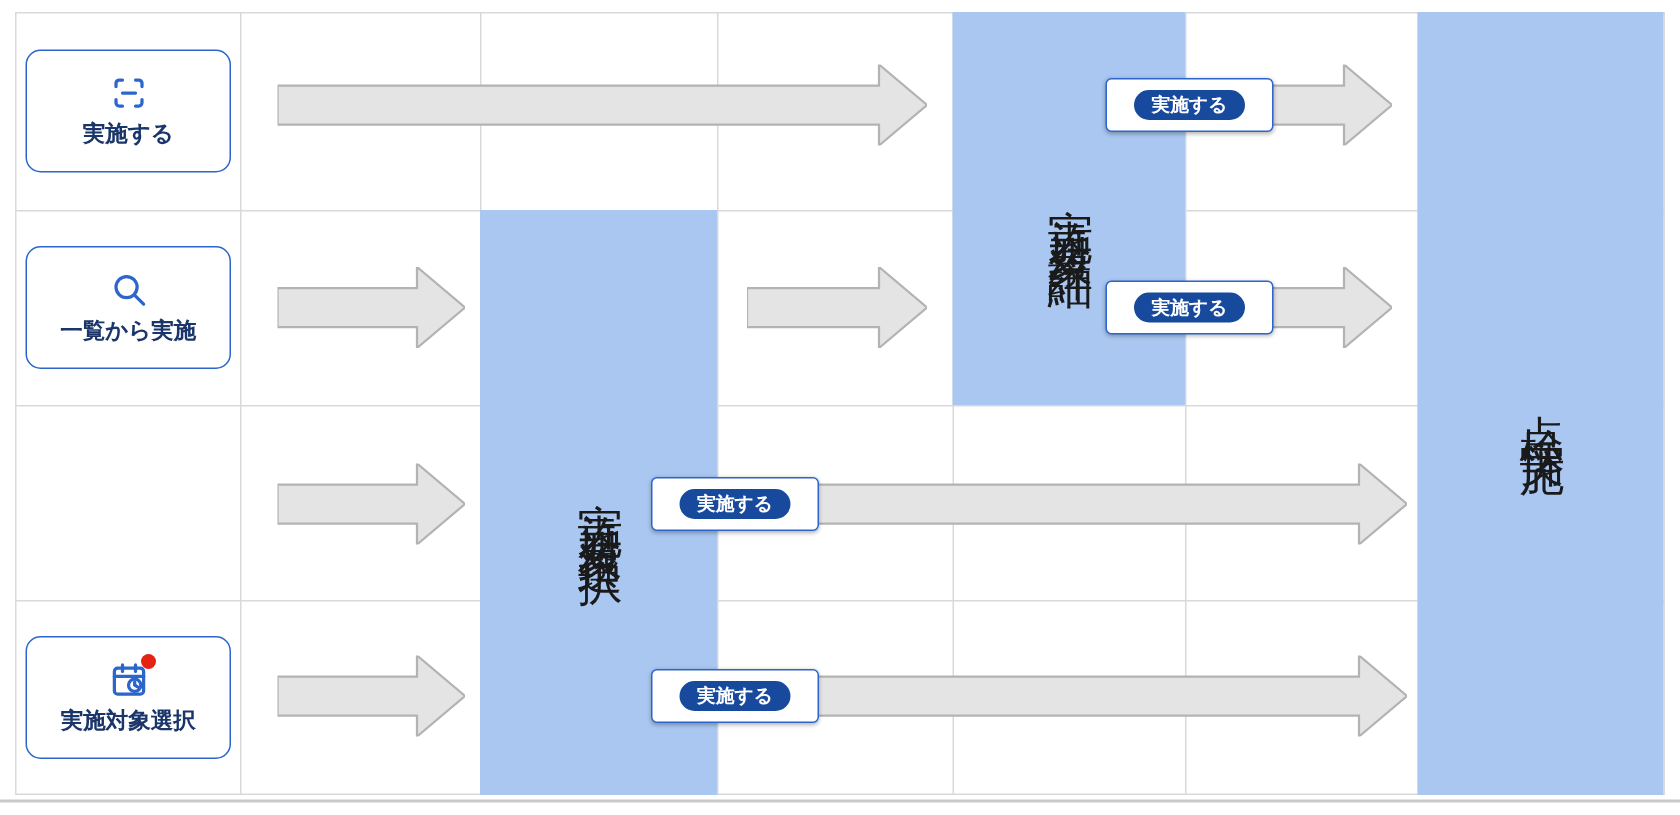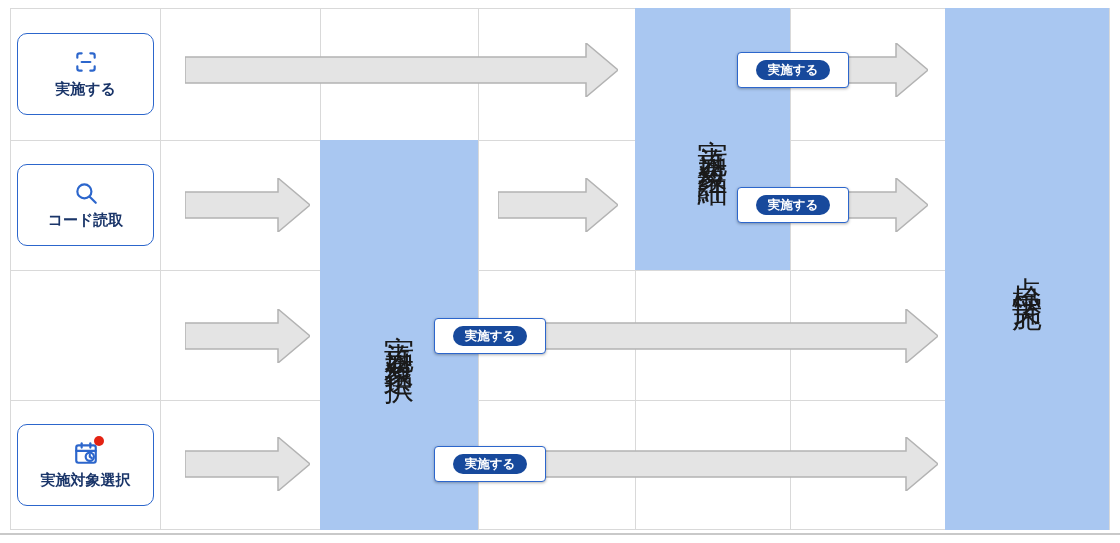--- a/index.html
+++ b/index.html
@@ -105,21 +105,21 @@
     <span class="card-label">実施する</span>
   </div>
 
   <div class="card" style="left:17px;top:164px">
     <span class="icon-wrap">
       <svg viewBox="0 0 24 24" class="icon-stroke">
         <circle cx="10.5" cy="10.5" r="6.5"></circle>
         <line x1="15.4" y1="15.4" x2="21" y2="21"></line>
       </svg>
     </span>
-    <span class="card-label">コード読取</span>
+    <span class="card-label">一覧から実施</span>
   </div>
 
 
   <div class="card" style="left:17px;top:424px">
     <span class="icon-wrap">
       <svg viewBox="0 0 24 24" class="icon-stroke">
         <rect x="3" y="5" width="18" height="16" rx="2"></rect>
         <line x1="8" y1="3" x2="8" y2="7"></line>
         <line x1="16" y1="3" x2="16" y2="7"></line>
         <line x1="3" y1="10" x2="21" y2="10"></line>

